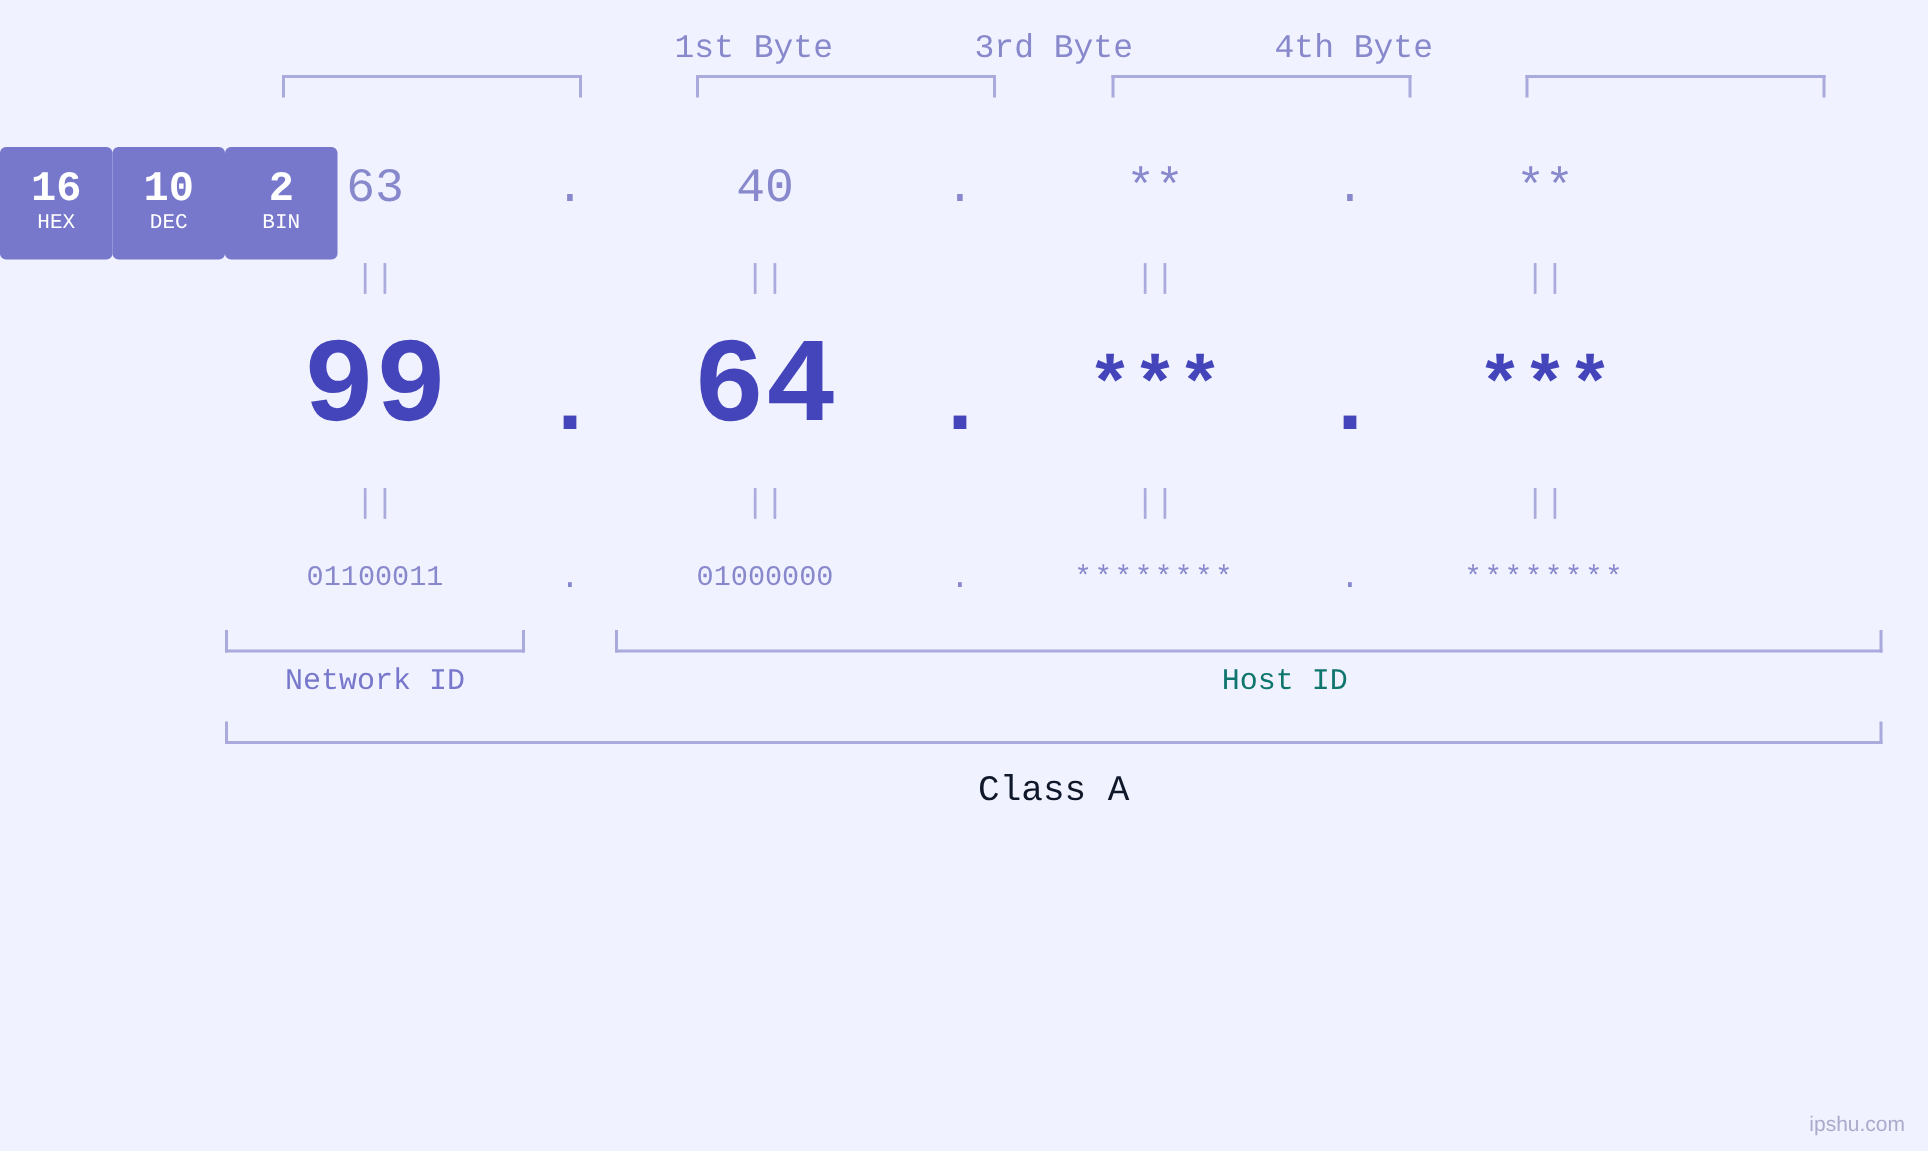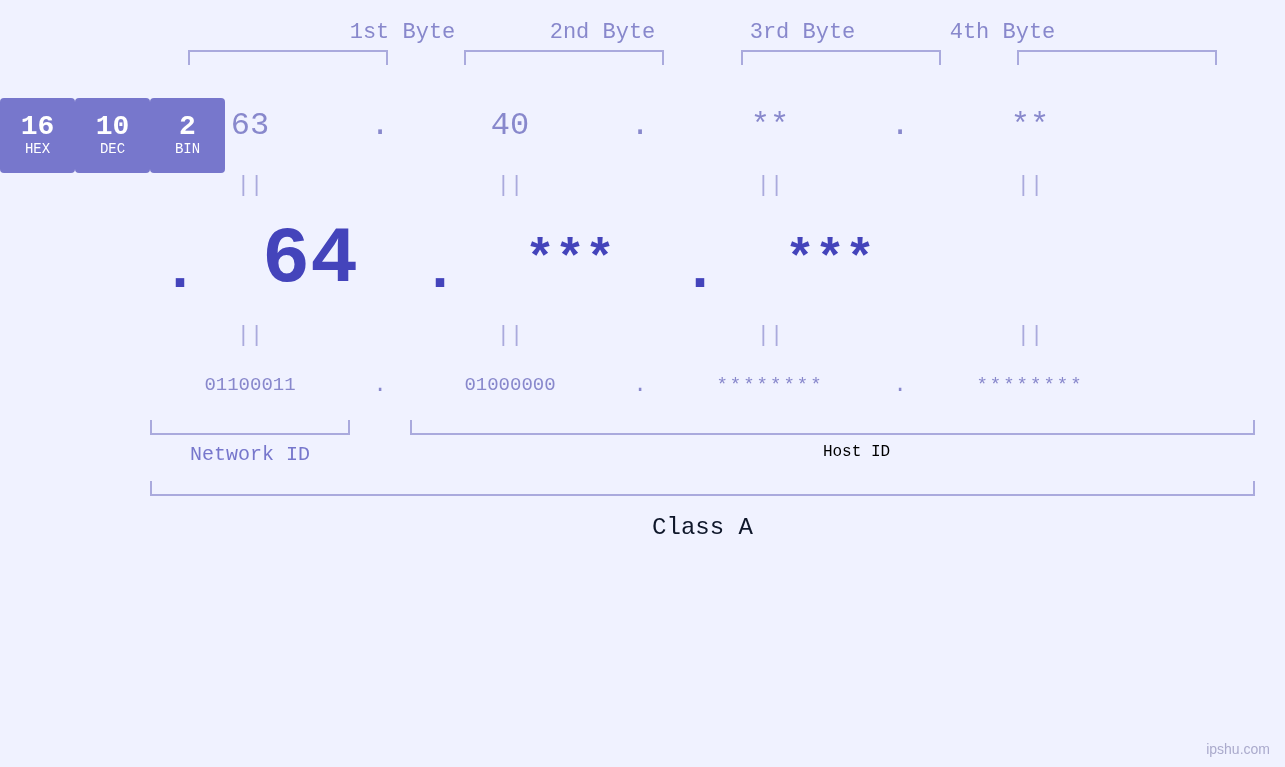--- a/index.html
+++ b/index.html
@@ -214,21 +214,20 @@
     .row-bin { display: flex; align-items: center; }
 
   </style>
 </head>
 <body>
 
 <div class="main-container">
 
   <div class="byte-headers">
     <div class="byte-label">1st Byte</div>
-    <div class="byte-label">2nd Byte</div>
     <div class="byte-label">3rd Byte</div>
     <div class="byte-label">4th Byte</div>
   </div>
 
   <div class="bracket-row">
     <div class="bracket"></div>
     <div class="bracket"></div>
     <div class="bracket"></div>
     <div class="bracket"></div>
   </div>
@@ -283,20 +282,21 @@
           <div class="equals-row" style="width:200px;">||</div>
           <div class="equals-dot" style="width:60px;"></div>
           <div class="equals-row" style="width:200px;">||</div>
           <div class="equals-dot" style="width:60px;"></div>
           <div class="equals-row" style="width:200px;">||</div>
           <div class="equals-dot" style="width:60px;"></div>
           <div class="equals-row" style="width:200px;">||</div>
         </div>
 
         <div class="row-dec" style="height:110px; align-items:center;">
+          <div class="dec-value" style="width:200px;">99</div>
           <div class="dec-dot" style="width:60px; font-size:60px; font-weight:bold; color:#4444bb; display:flex; align-items:flex-end; justify-content:center; padding-bottom:10px;">.</div>
           <div class="dec-value" style="width:200px;">64</div>
           <div class="dec-dot" style="width:60px; font-size:60px; font-weight:bold; color:#4444bb; display:flex; align-items:flex-end; justify-content:center; padding-bottom:10px;">.</div>
           <div class="dec-value" style="width:200px; font-size:50px;">***</div>
           <div class="dec-dot" style="width:60px; font-size:60px; font-weight:bold; color:#4444bb; display:flex; align-items:flex-end; justify-content:center; padding-bottom:10px;">.</div>
           <div class="dec-value" style="width:200px; font-size:50px;">***</div>
         </div>
 
         <div class="row-eq2" style="height:40px; align-items:center;">
           <div class="equals-row2" style="width:200px;">||</div>
@@ -329,21 +329,21 @@
       <div style="width:200px; height:15px; border:2px solid #aaaadd; border-top:none;"></div>
 
       <div style="width:60px;"></div>
 
       <div style="flex:1; height:15px; border:2px solid #aaaadd; border-top:none;"></div>
     </div>
 
     <div style="display:flex; margin-top:8px;gap:24px;">
       <div style="width:200px; text-align:center; color:#7777cc; font-size:20px; font-family:'Courier New',monospace;">Network ID</div>
       <div style="width:60px;"></div>
-      <div style="flex:1; text-align:center; color:#000000; font-size:16px; font-family:'Courier New',monospace;">Host ID</div>
+      <div style="flex:1; text-align:center; color:#0f766e; font-size:20px; font-family:'Courier New',monospace;">Host ID</div>
     </div>
 
     <div style="margin-top:15px; height:15px; border:2px solid #aaaadd; border-top:none; width:100%;"></div>
 
     <div style="text-align:center; color:#0f172a; font-size:24px; font-family:'Courier New',monospace; margin-top:18px;">Class A</div>
 
   </div>
 
   <div class="watermark">ipshu.com</div>
 

